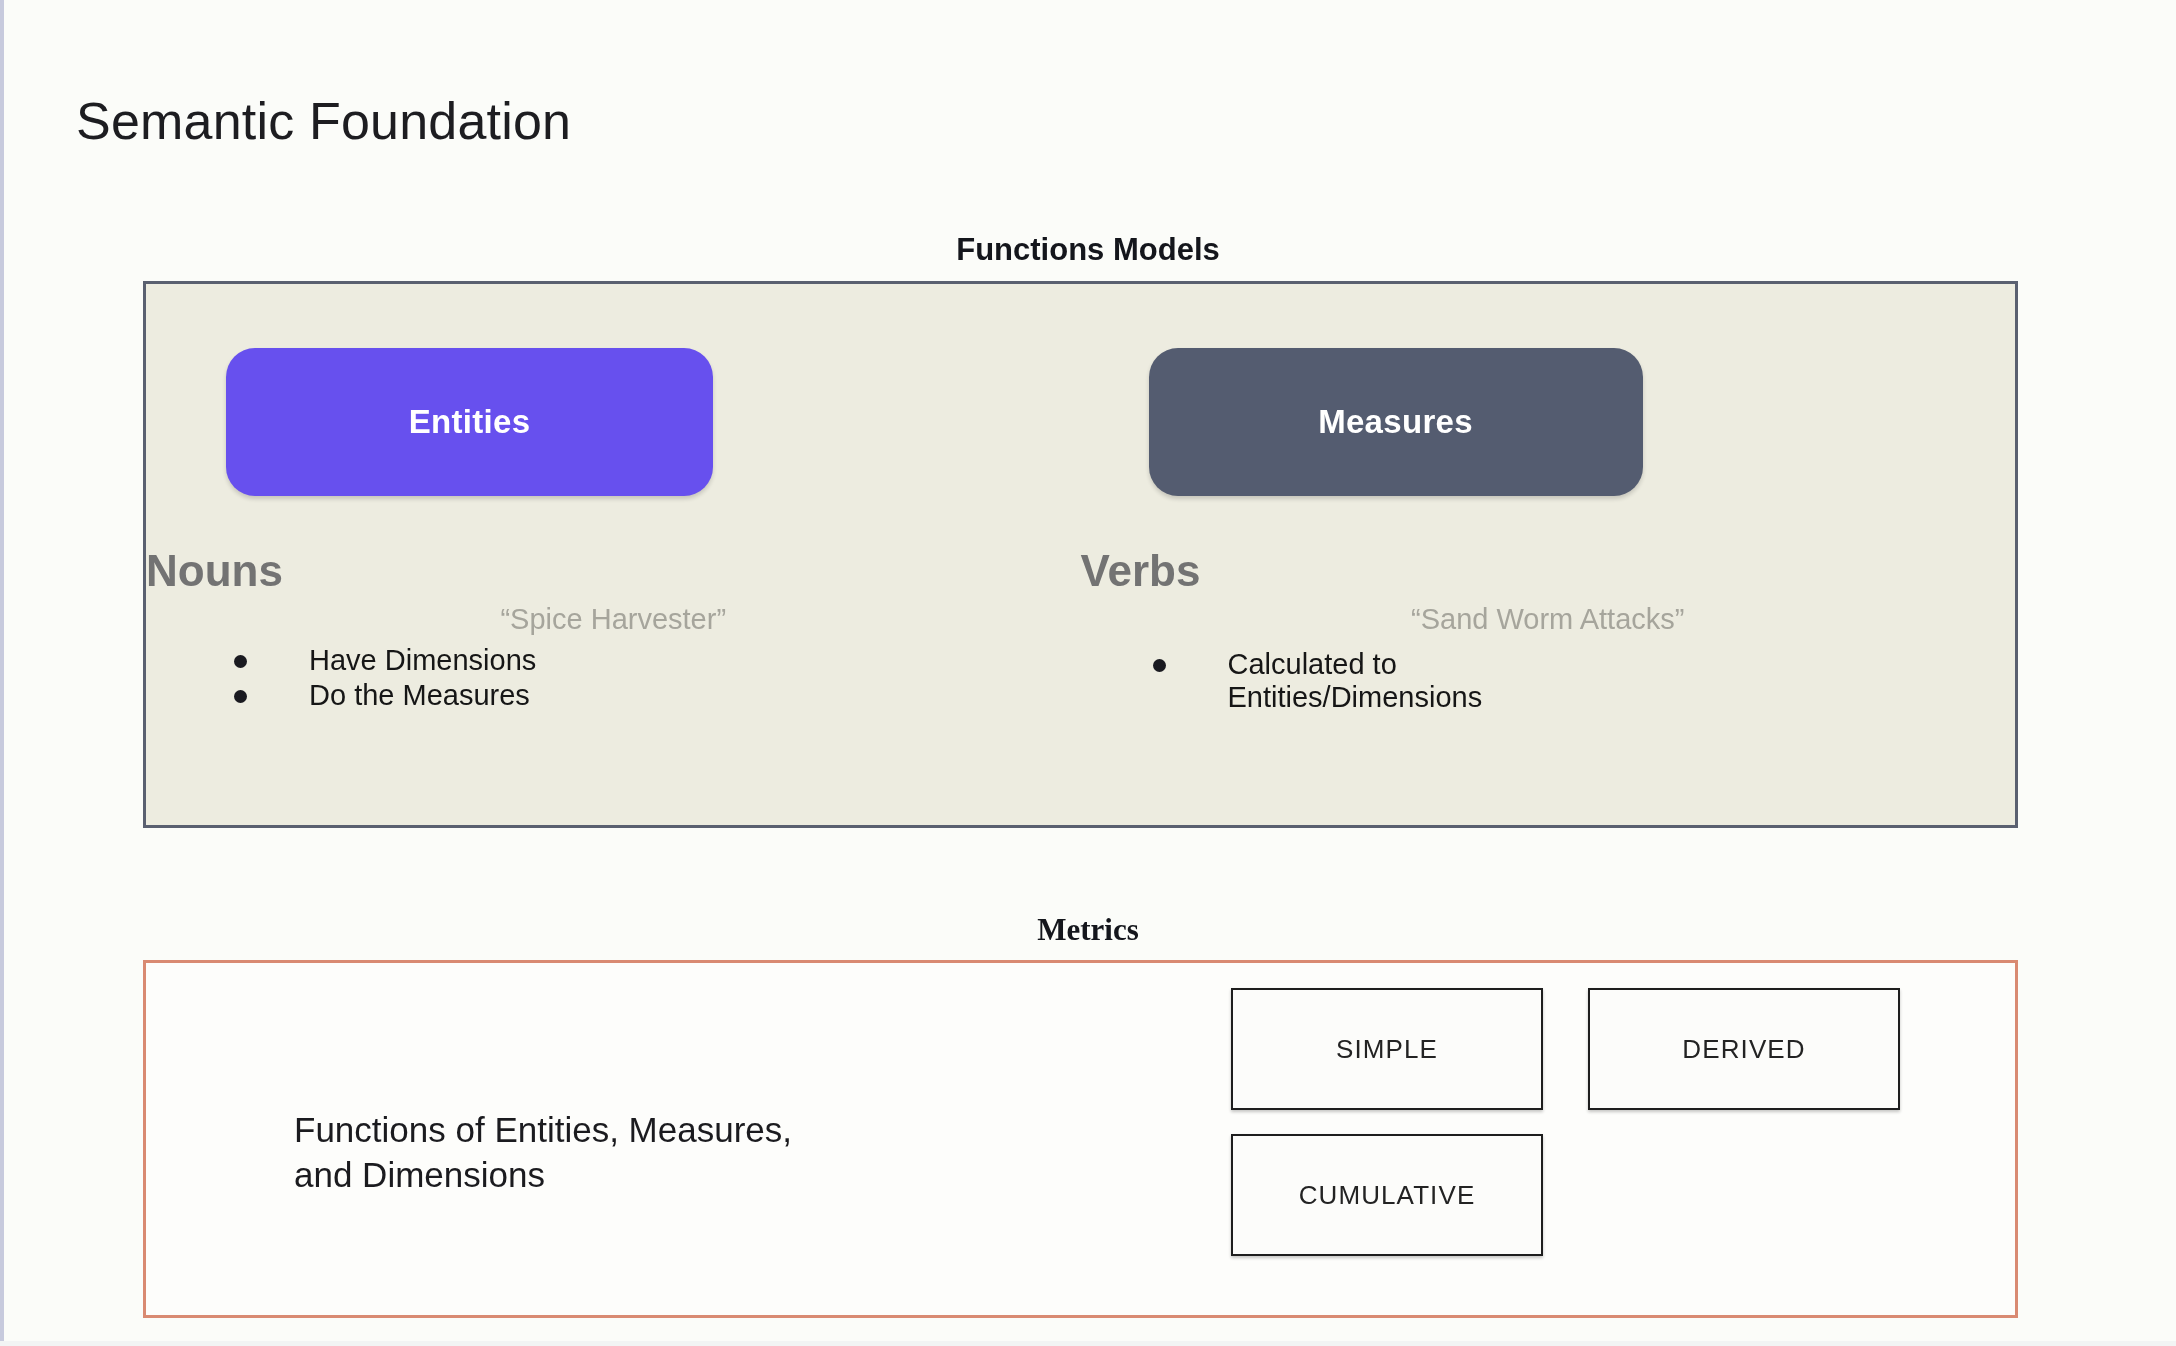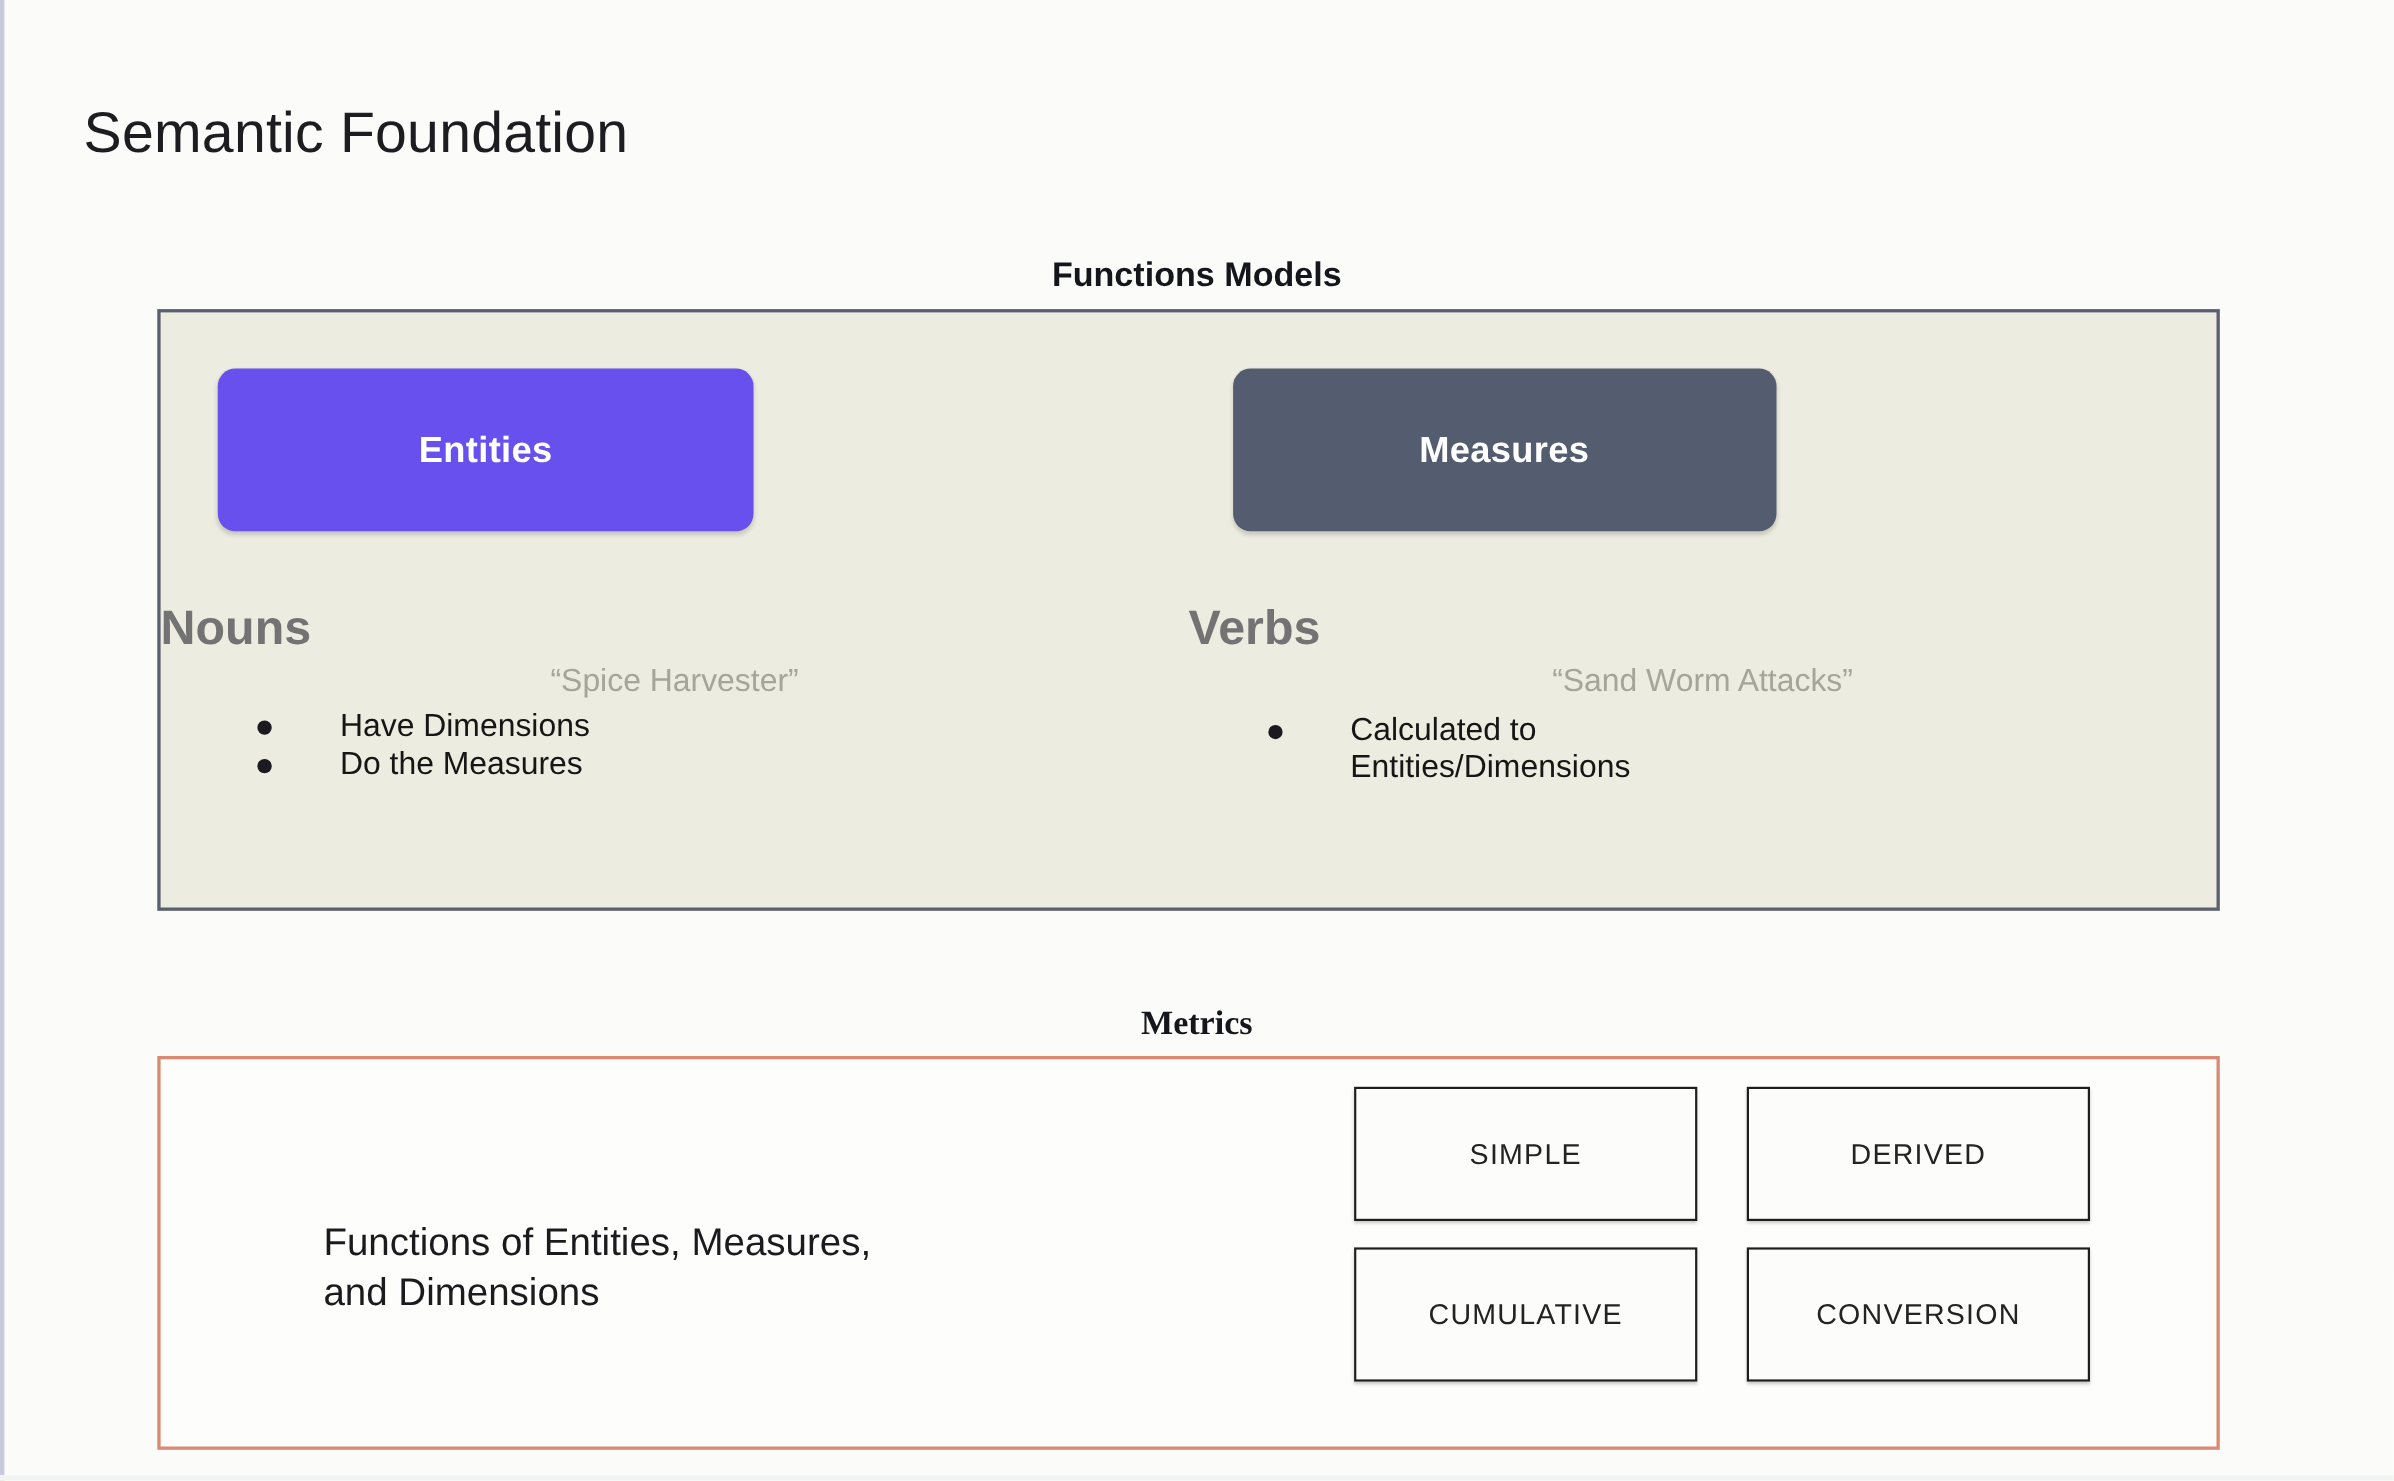--- a/index.html
+++ b/index.html
@@ -89,31 +89,32 @@
     inset: 0;
     display: flex;
   }
   .sm-col {
     flex: 1 1 0;
     position: relative;
   }
 
   .pill {
     position: absolute;
-    top: 51px;
+    top: 64px;
     height: 148px;
-    border-radius: 16px;
+    border-radius: 29px;
     display: flex;
     align-items: center;
     justify-content: center;
     color: #ffffff;
     font-size: 33px;
     font-weight: 700;
     letter-spacing: 0.3px;
     box-shadow: 0 3px 4px rgba(0,0,0,0.16);
+    margin-left: 28px;
   }
   #pill-entities   { left: 52px;  width: 487px; background: #6750ee; }
   #pill-measures   { left: 40px;  width: 494px; background: #545c70; }
   #pill-dimensions { left: 42px;  width: 487px; background: #3a9aa5; }
 
   .part-of-speech {
     position: absolute;
     top: 262px;
     width: 100%;
     text-align: left;
@@ -261,17 +262,16 @@
   <div class="section-caption" id="caption-metrics">Metrics</div>
 
   <div id="metrics-panel">
     <div id="metrics-description">Functions of Entities, Measures,
 and Dimensions</div>
 
     <div id="metric-type-grid">
       <div class="metric-type-box">SIMPLE</div>
       <div class="metric-type-box">DERIVED</div>
       <div class="metric-type-box">CUMULATIVE</div>
-      <div class="metric-type-box">CONVERSION</div>
     </div>
   </div>
 
 </div>
 
 </body></html>

